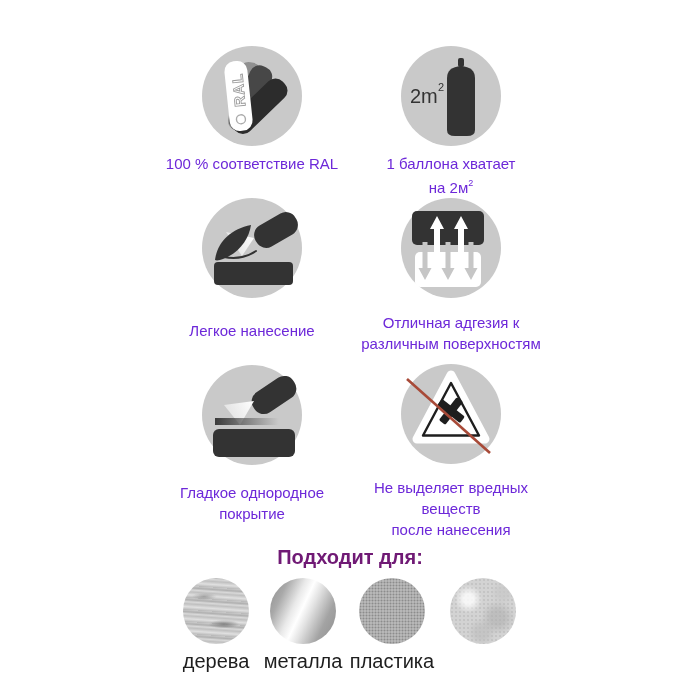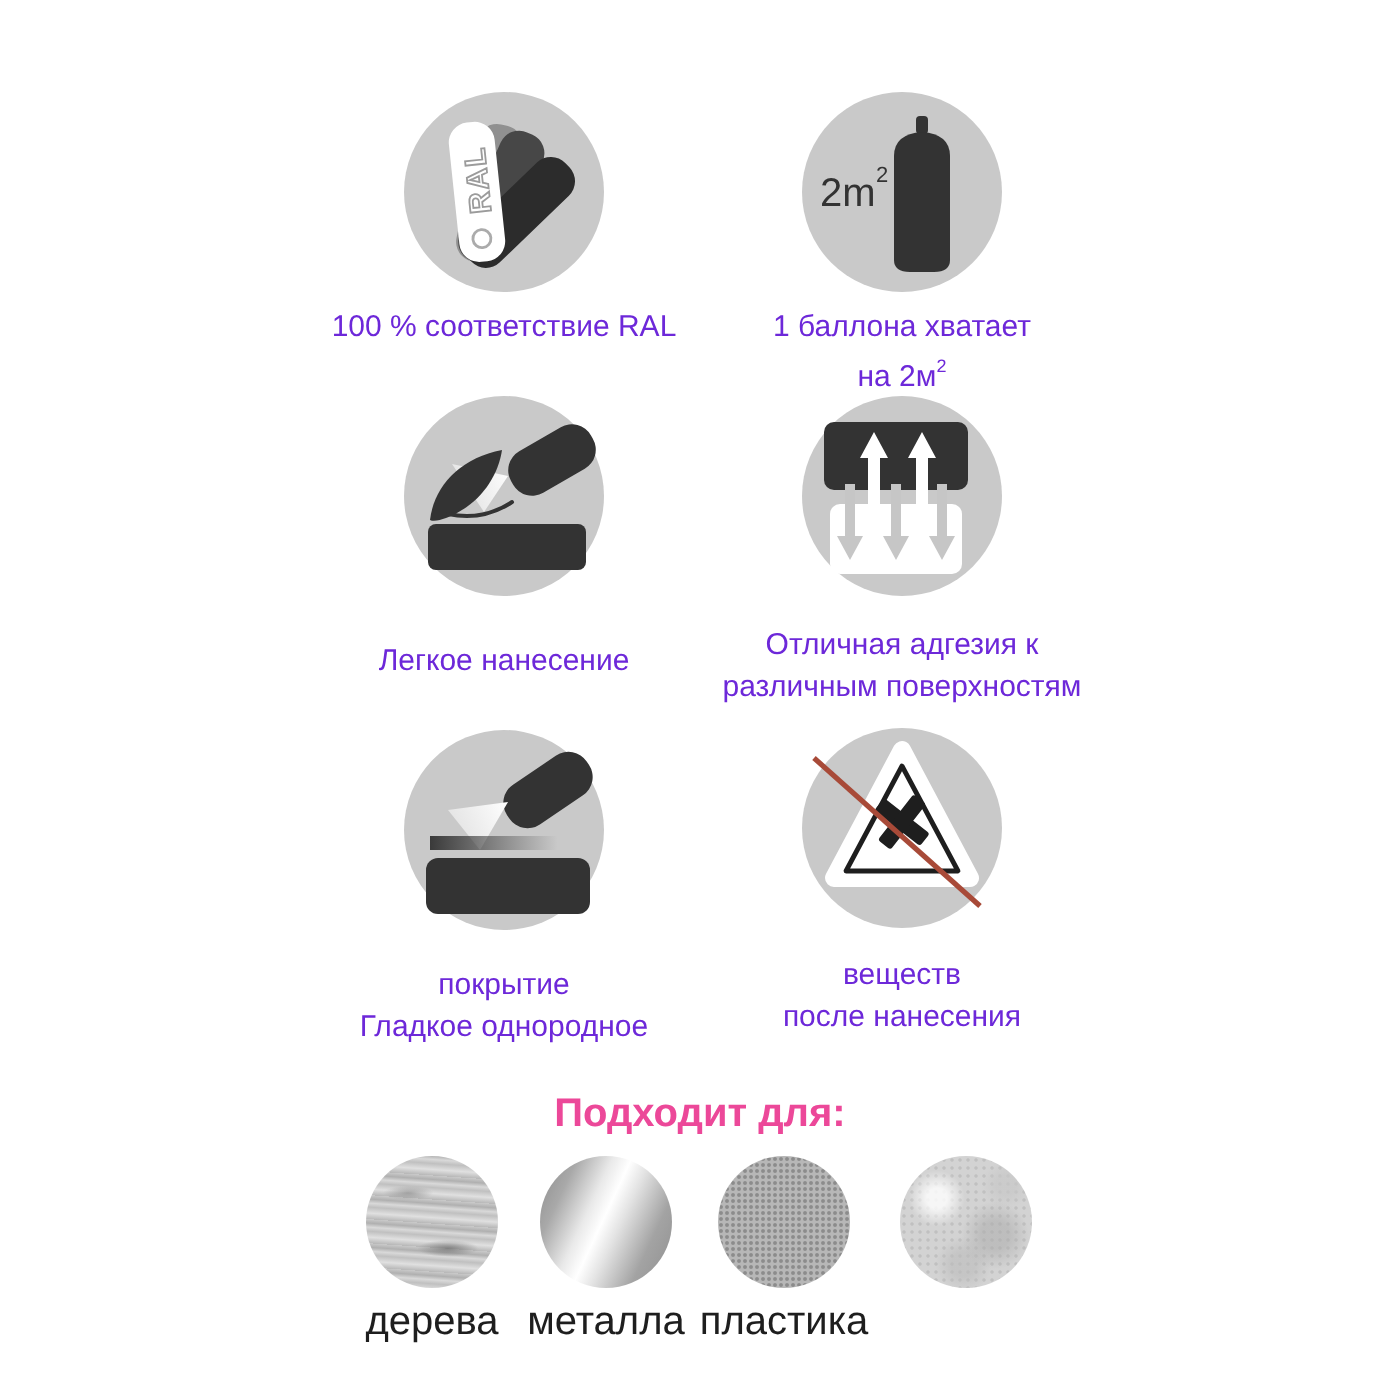--- a/index.html
+++ b/index.html
@@ -5,21 +5,21 @@
   html,body{margin:0;padding:0;background:#ffffff;}
   .canvas{
     position:relative;width:700px;height:700px;background:#ffffff;overflow:hidden;
     font-family:"Liberation Sans",sans-serif;color:#1e1e1e;
   }
   .fc{position:absolute;width:100px;height:100px;border-radius:50%;background:#c9c9c9;}
   .fc svg{position:absolute;left:0;top:0;width:100%;height:100%;overflow:visible;}
   .cap{position:absolute;width:240px;text-align:center;font-size:15px;line-height:21px;color:#6d28d9;}
   .cap sup{font-size:9px;position:relative;top:-1px;}
   .heading{position:absolute;left:0;top:546px;width:700px;text-align:center;
-           font-size:20px;font-weight:bold;color:#ec4899;}
+           font-size:20px;font-weight:bold;color:#701a75;}
   .mat{position:absolute;width:66px;height:66px;border-radius:50%;}
   .mat-label{position:absolute;top:650px;width:110px;text-align:center;font-size:20px;color:#1e1e1e;}
 
   .tex-wood{
     background:
       radial-gradient(ellipse 22px 6px at 62% 70%, rgba(110,110,110,.75), rgba(110,110,110,0) 70%),
       radial-gradient(ellipse 18px 5px at 32% 28%, rgba(125,125,125,.6), rgba(125,125,125,0) 70%),
       repeating-linear-gradient(184deg,#c9c9c9 0px,#b0b0b0 2px,#d9d9d9 4px,#c0c0c0 6px,#e0e0e0 9px,#b8b8b8 12px);
   }
   .tex-metal{
@@ -133,36 +133,37 @@
       </defs>
       <g transform="rotate(-34 72 30)">
           <rect x="48" y="18" width="48" height="24" rx="11" fill="#333333"></rect>
         </g>
       <polygon points="52,36 22,40 38,60" fill="url(#coneGrad2)"></polygon>
       <rect x="13" y="53" width="75" height="7" fill="url(#stripeGrad)"></rect>
       <rect x="11" y="64" width="82" height="28" rx="6" fill="#333333"></rect>
     </svg>
   </div>
   <div class="cap" style="left:132px;top:482px;">
+    <div>Гладкое однородное</div>
     <div>покрытие</div>
-    <div>Гладкое однородное</div>
   </div>
 
   <div class="fc" style="left:401px;top:364px;">
     <svg viewBox="0 0 100 100">
       <path d="M50,11 L84,75 L16,75 Z" fill="#ffffff" stroke="#ffffff" stroke-width="9" stroke-linejoin="round"></path>
       <path d="M50,19 L78,71.5 L22,71.5 Z" fill="none" stroke="#1e1e1e" stroke-width="2.4" stroke-linejoin="round"></path>
       <g transform="translate(50 47) rotate(38)">
         <rect x="-14.5" y="-4" width="29" height="8" rx="1.5" fill="#1e1e1e"></rect>
         <rect x="-4" y="-14.5" width="8" height="29" rx="1.5" fill="#1e1e1e"></rect>
       </g>
       <line x1="6" y1="15" x2="89" y2="89" stroke="#a84a38" stroke-width="2.6"></line>
     </svg>
   </div>
   <div class="cap" style="left:331px;top:477px;">
+    <div>Не выделяет вредных</div>
     <div>веществ</div>
     <div>после нанесения</div>
   </div>
 
   <div class="heading">Подходит для:</div>
 
   <div class="mat tex-wood" style="left:183px;top:578px;"></div>
   <div class="mat tex-metal" style="left:270px;top:578px;"></div>
   <div class="mat tex-plastic" style="left:359px;top:578px;"></div>
   <div class="mat tex-stone" style="left:450px;top:578px;"></div>

